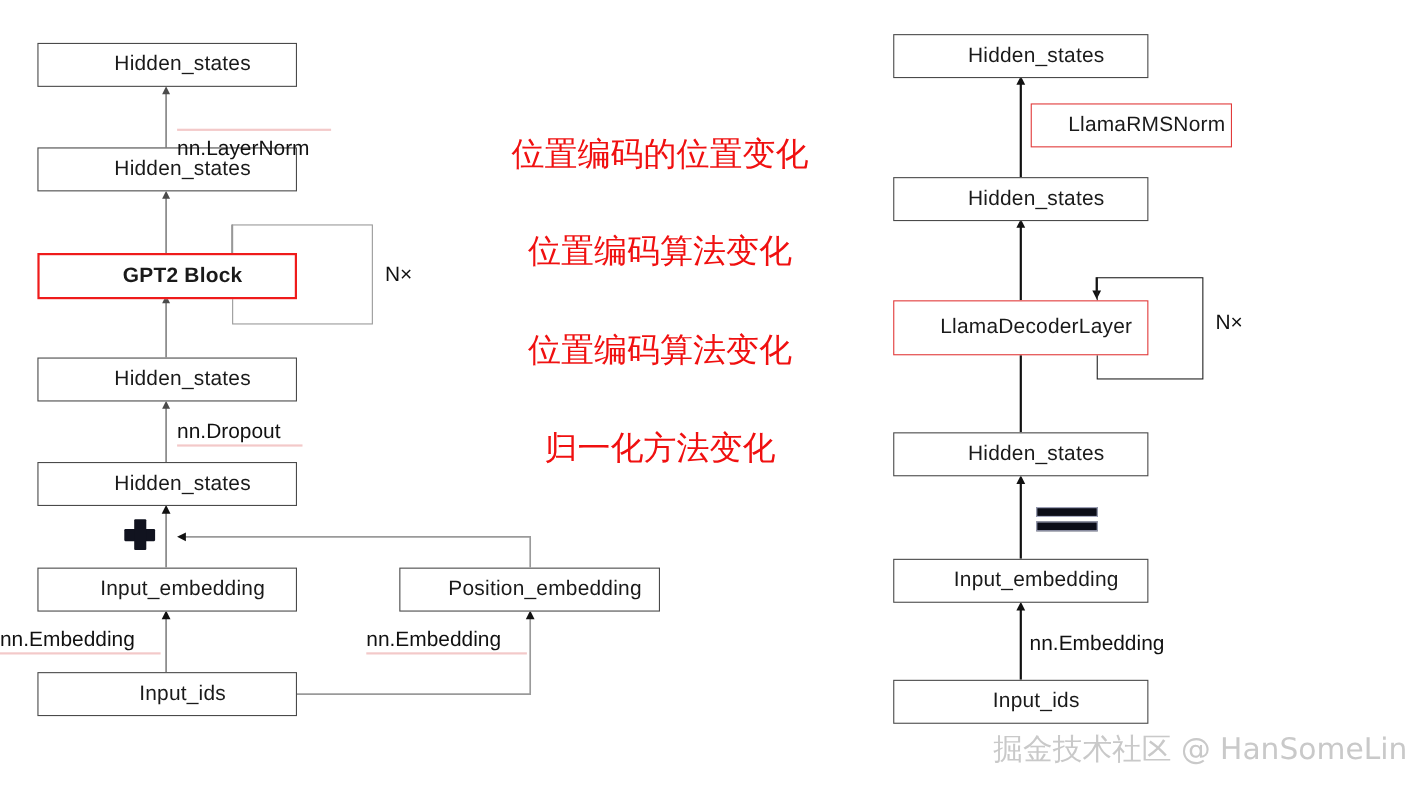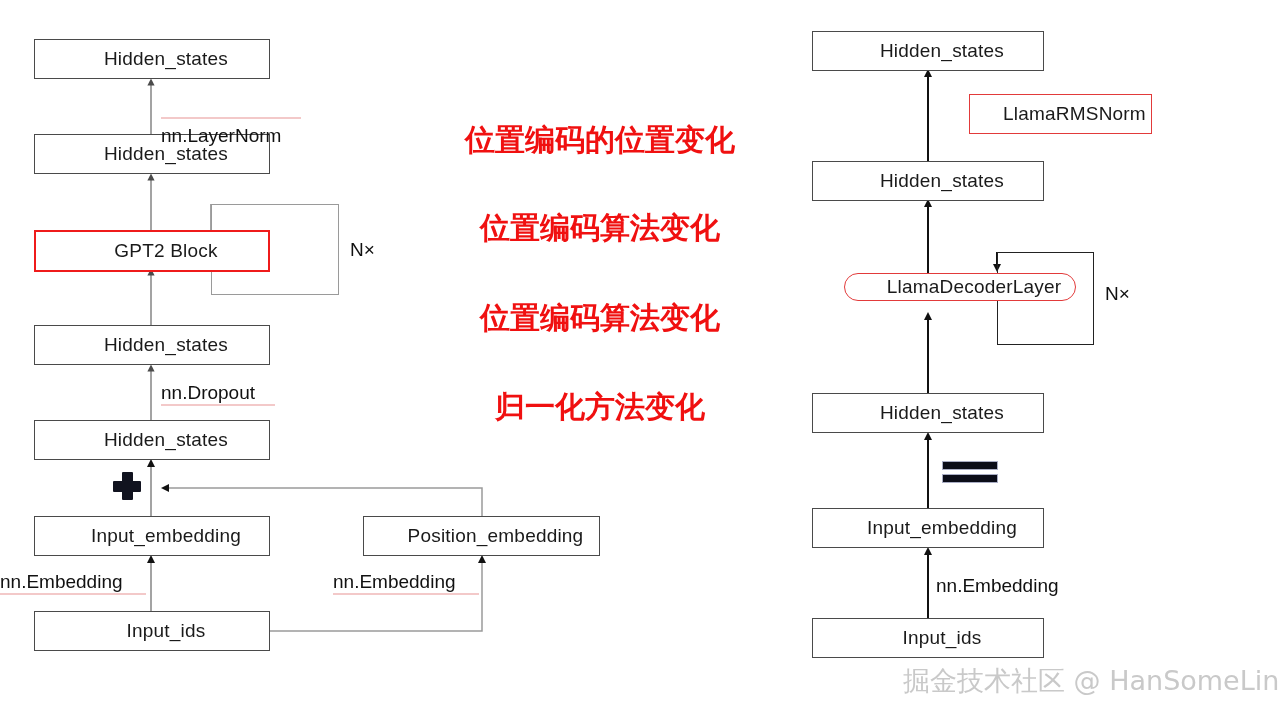--- a/index.html
+++ b/index.html
@@ -31,24 +31,24 @@
     border: 1.6px solid #4a4a4a;
     font-size: 19px;
     color: #1a1a1a;
     letter-spacing: .2px;
     white-space: nowrap;
     z-index: 3;
     padding-left: 28px;
   }
   .node.red {
     border: 2.4px solid #ef1b1b;
+    font-weight: bold;
   }
   .node.red-thin {
     border: 1.6px solid #e23a3a;
-    margin-left: 32px;
   }
   .edge-label {
     position: absolute;
     font-size: 19px;
     color: #111;
     white-space: nowrap;
     z-index: 4;
   }
   .loop-label {
     position: absolute;
@@ -61,21 +61,21 @@
     font-size: 24px;
     font-weight: bold;
     color: #000;
     white-space: nowrap;
     z-index: 5;
     margin-top: 40px;
   }
   .cn-note {
     position: absolute;
     font-size: 30px;
-    font-weight: bold;
+    font-weight: normal;
     color: #f01010;
     white-space: nowrap;
     text-align: center;
     z-index: 6;
     font-family: "DejaVu Sans", sans-serif;
   }
   .loop-box {
     position: absolute;
     box-sizing: border-box;
     background: transparent;
@@ -250,21 +250,21 @@
 </div>
 
 <div class="node red-thin" style="left:937px; top:94px; width:183px; height:40px;">
   <span>LlamaRMSNorm</span>
 </div>
 
 <div class="node" style="left:812px; top:161px; width:232px; height:40px;">
   <span>Hidden_states</span>
 </div>
 
-<div class="node red-thin" style="left:812px; top:273px; width:232px; height:28px;border-radius:20px;">
+<div class="node red-thin" style="left:812px; top:273px; width:232px; height:50px;">
   <span>LlamaDecoderLayer</span>
 </div>
 
 <div class="node" style="left:812px; top:393px; width:232px; height:40px;">
   <span>Hidden_states</span>
 </div>
 
 <div class="node" style="left:812px; top:508px; width:232px; height:40px;">
   <span>Input_embedding</span>
 </div>

